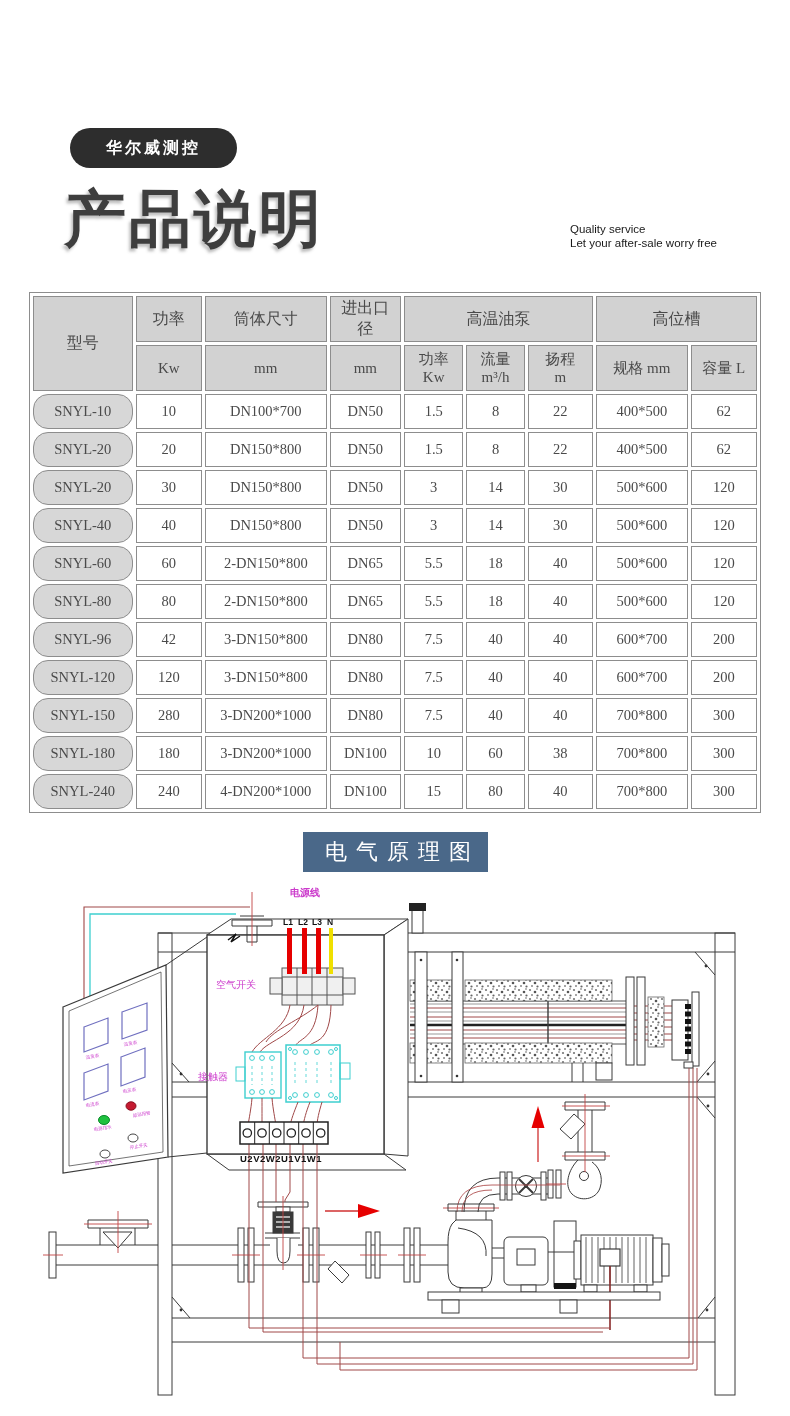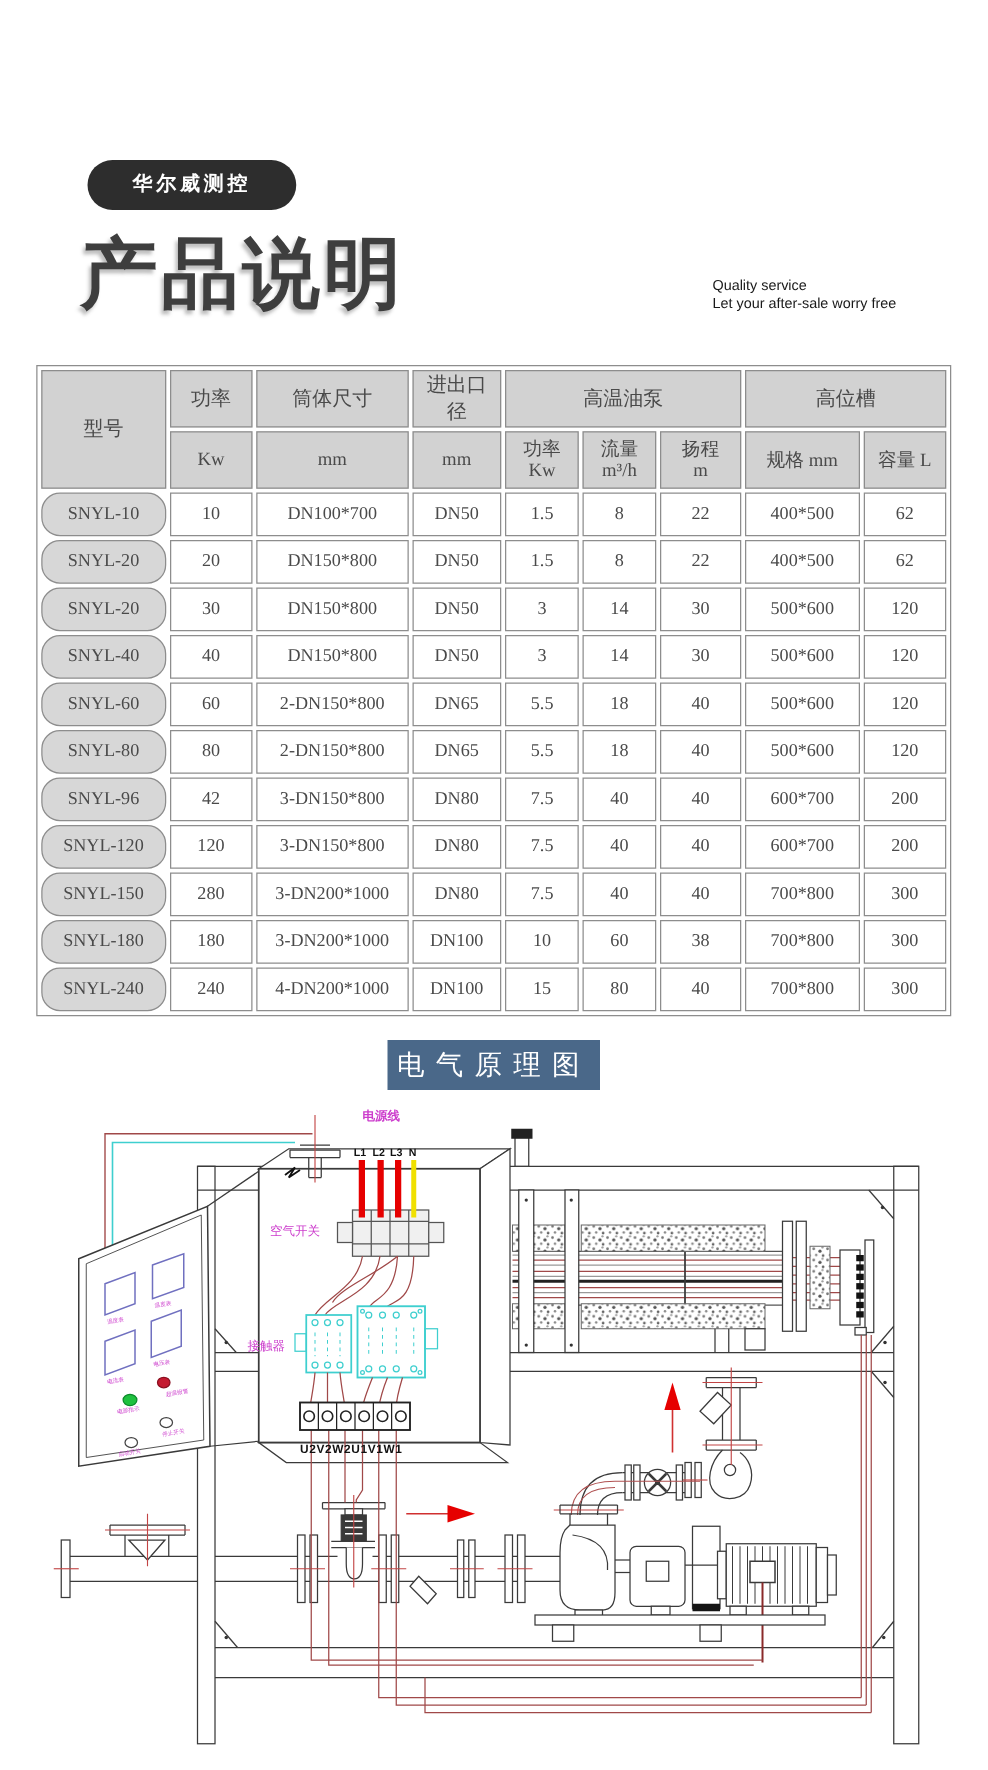--- a/index.html
+++ b/index.html
@@ -25,21 +25,21 @@
       vertical-align:middle;white-space:pre-line;padding:0;}
   table.spec th{background:#d2d2d2;font-weight:400;font-size:16px;}
   tr.h1 th{height:44px;}
   tr.h2 th{height:44px;font-size:15px;}
   tr.datarow td{height:33px;font-size:14.5px;background:#fff;}
   tr.datarow td.model{background:#d7d7d7;border-radius:15px;}
 
   
   .diagram-badge{position:absolute;left:0;right:0;top:832px;margin:0 auto;
       width:170px;height:40px;line-height:40px;text-align:center;background:#4a6889;
-      color:#fff;font-size:22px;letter-spacing:9px;padding-left:0;}
+      color:#fff;font-size:22px;letter-spacing:9px;padding-left:15px;}
 
   
   #schematic{position:absolute;left:0;top:880px;}
   .dlabel{font-family:"Liberation Sans","DejaVu Sans",sans-serif;}
 </style>
 </head>
 <body>
 
 <div class="brand-pill">华尔威测控</div>
 <div class="page-title">产品说明</div>

